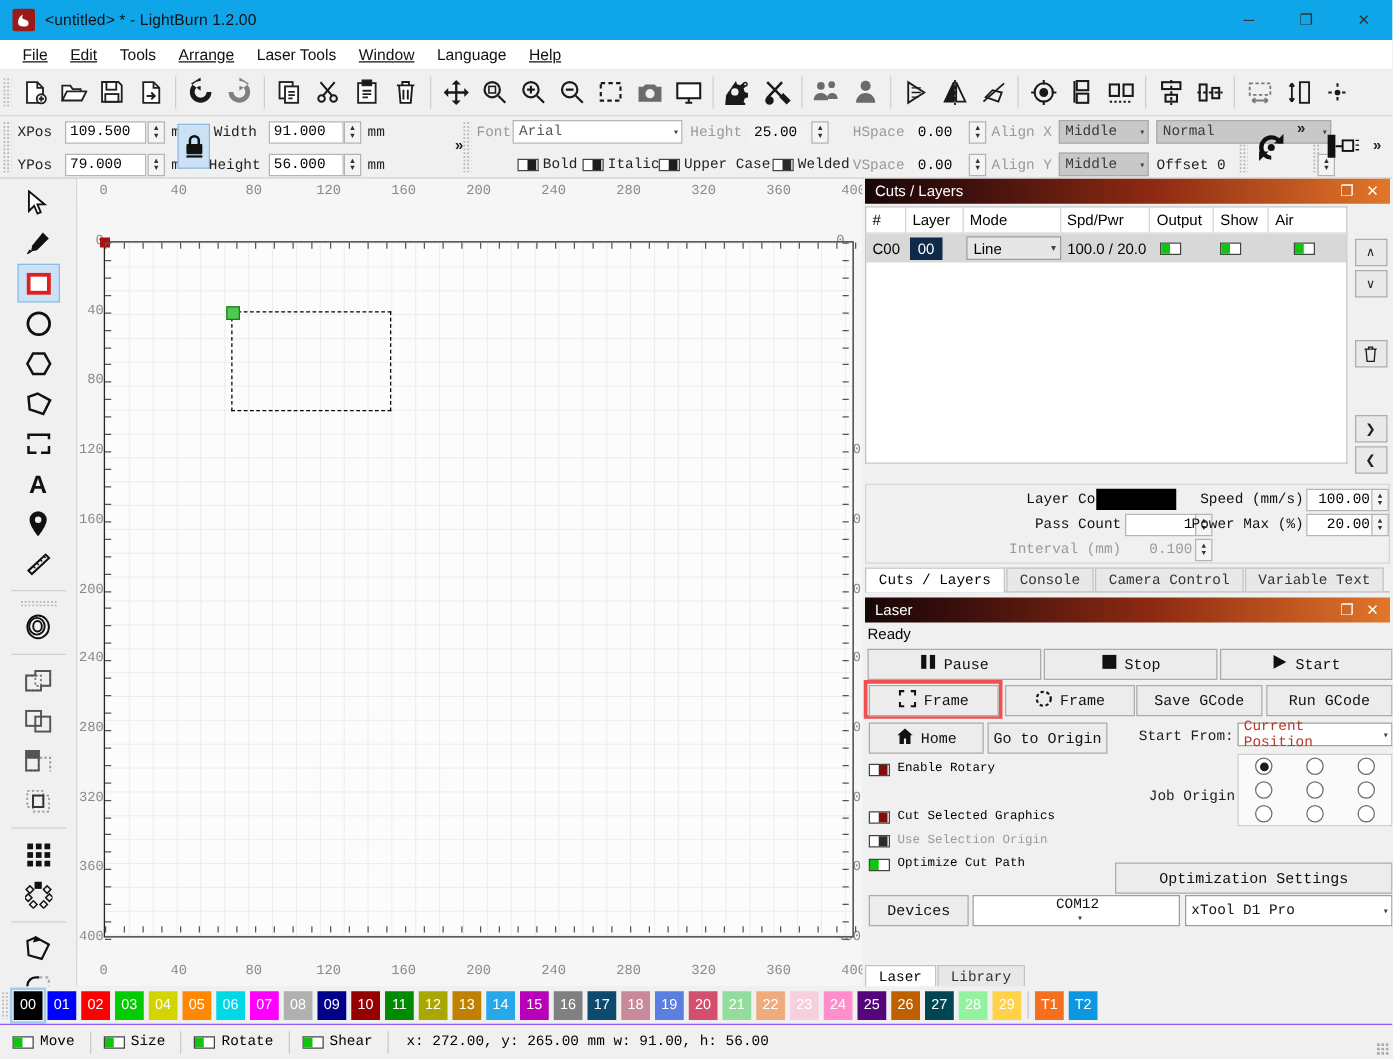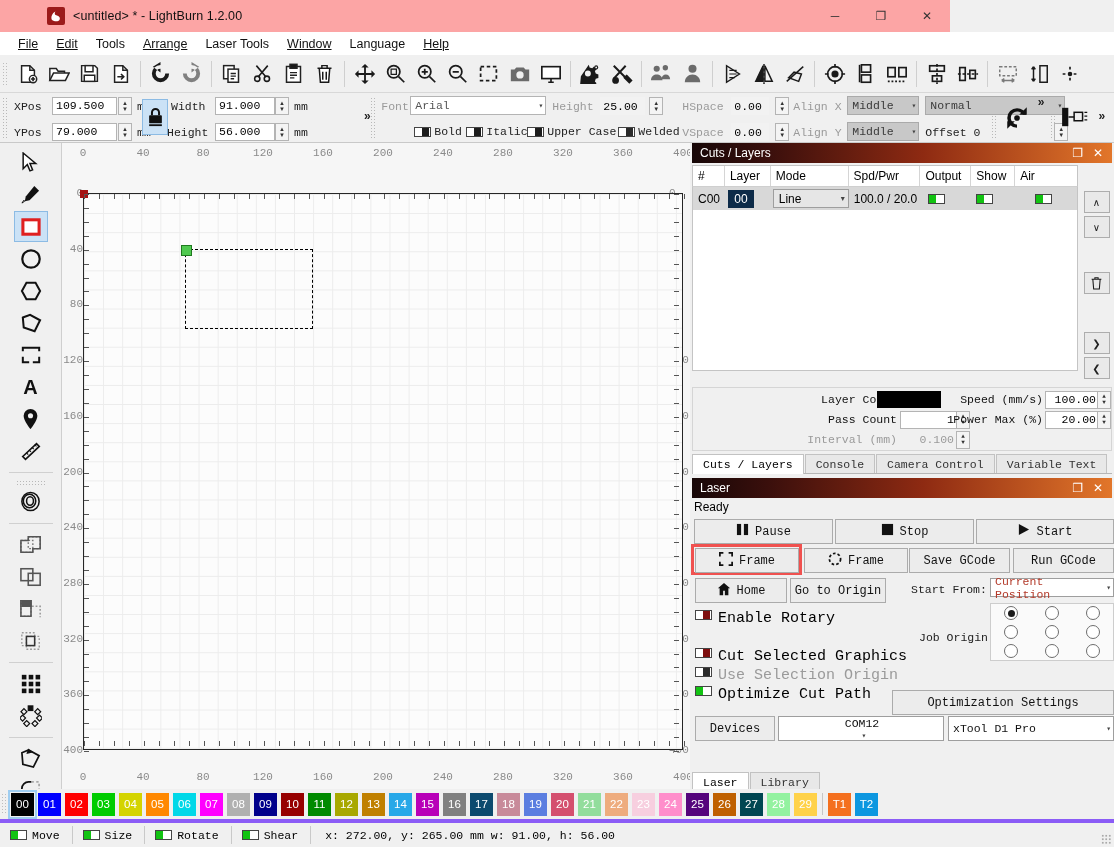--- a/index.html
+++ b/index.html
@@ -9,22 +9,22 @@
     overflow: hidden;
     font-family: "Liberation Sans", sans-serif;
     font-size: 12px;
     background: #f0f0f0;
     color: #000;
   }
   #app { position: relative; width: 1114px; height: 847px; background: #f0f0f0; }
 
   
   .titlebar {
-    position: absolute; left: 0; top: 0; width: 950px; height: 32px;
-    background: #fca5a5; display: flex; align-items: center; padding-left: 37px;
+    position: absolute; left: 0; top: 0; width: 1114px; height: 32px;
+    background: #0ea5e9; display: flex; align-items: center;
   }
   .tb-icon {
     width: 18px; height: 18px; margin-left: 10px; margin-right: 8px;
     background: #9b1b1b; border-radius: 2px; position: relative;
     display: flex; align-items: center; justify-content: center;
   }
   .tb-icon svg { display:block; }
   .tb-title { font-size: 12.5px; color: #111; letter-spacing: .1px; }
   .win-btns { margin-left: auto; display: flex; height: 32px; }
   .win-btn {
@@ -222,38 +222,38 @@
     background: #ececec; border: 1px solid #ababab; height: 25px;
     display: flex; align-items: center; justify-content: center; gap: 6px;
     font-family: "Liberation Mono", monospace; font-size: 12px; color: #111;
   }
   .hl-frame { position: absolute; border: 3px solid #f0514f; }
   .radio {
     width: 14px; height: 14px; border: 1px solid #6d6d6d; border-radius: 50%;
     background: #fff; display: flex; align-items: center; justify-content: center;
   }
   .radio.on::after { content:""; width: 7px; height: 7px; border-radius: 50%; background: #1b1b1b; }
-  .opt-line { display: flex; align-items: flex-start; gap: 6px; font-family: "Liberation Mono", monospace; font-size: 15px; }
+  .opt-line { display: flex; align-items: center; gap: 6px; font-family: "Liberation Mono", monospace; font-size: 10px; }
   .opt-line.dim { color: #9a9a9a; }
 
   
   .palette { position: absolute; left: 0; bottom: 28px; width: 1114px; height: 30px; background: #f0f0f0;
              display: flex; align-items: center; }
   .sw {
     width: 23px; height: 23px; margin-right: 4px; color: #fff;
     display: flex; align-items: center; justify-content: center; font-size: 11.5px; flex: none;
     font-family: "Liberation Sans", sans-serif;
   }
   .sw.sel { outline: 2px solid #9fcdf0; outline-offset: 1px; }
   .pal-sep { width: 1px; height: 22px; background: #c6c6c6; margin: 0 5px 0 1px; flex: none; }
 
   
   .statusbar {
     position: absolute; left: 0; bottom: 0; width: 1114px; height: 28px; background: #f0f0f0;
-    display: flex; align-items: center; border-top: 4px solid #8b5cf6;
+    display: flex; align-items: center; border-top: 1px solid #8b5cf6;
     font-family: "Liberation Mono", monospace; font-size: 11.5px;
   }
   .st-item { display: flex; align-items: center; gap: 5px; margin-left: 10px; }
   .st-sep { width: 1px; height: 18px; background: #c9c9c9; margin-left: 12px; }
   .grip-corner { position: absolute; right: 3px; bottom: 3px; width: 10px; height: 10px;
      background-image: radial-gradient(#a9a9a9 40%, transparent 41%); background-size: 3.5px 3.5px; }
 </style>
 </head>
 <body>
 

